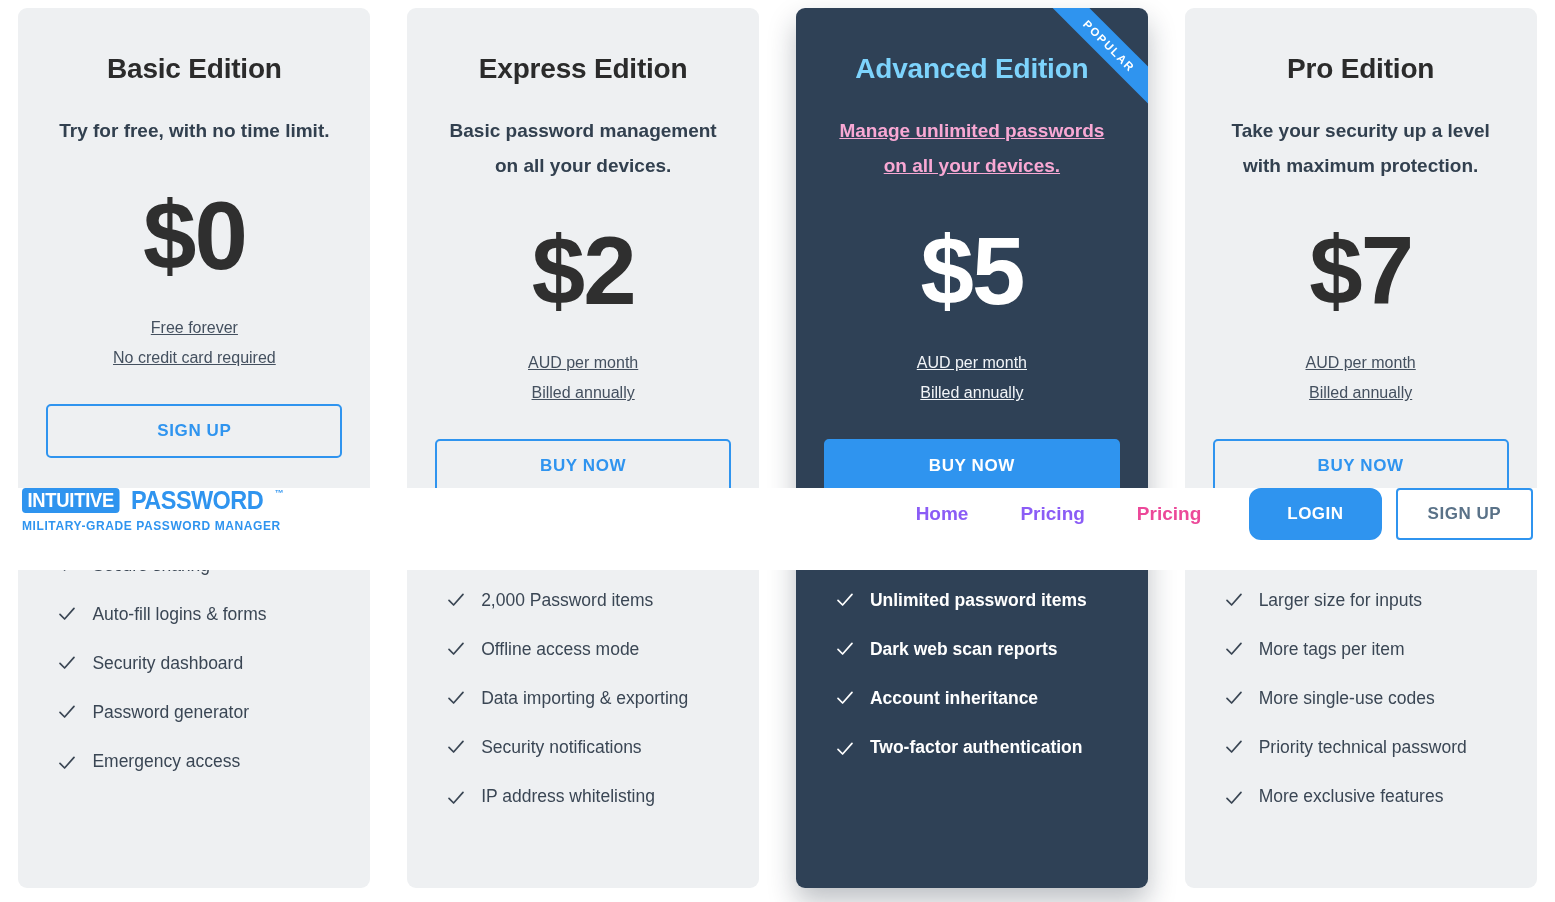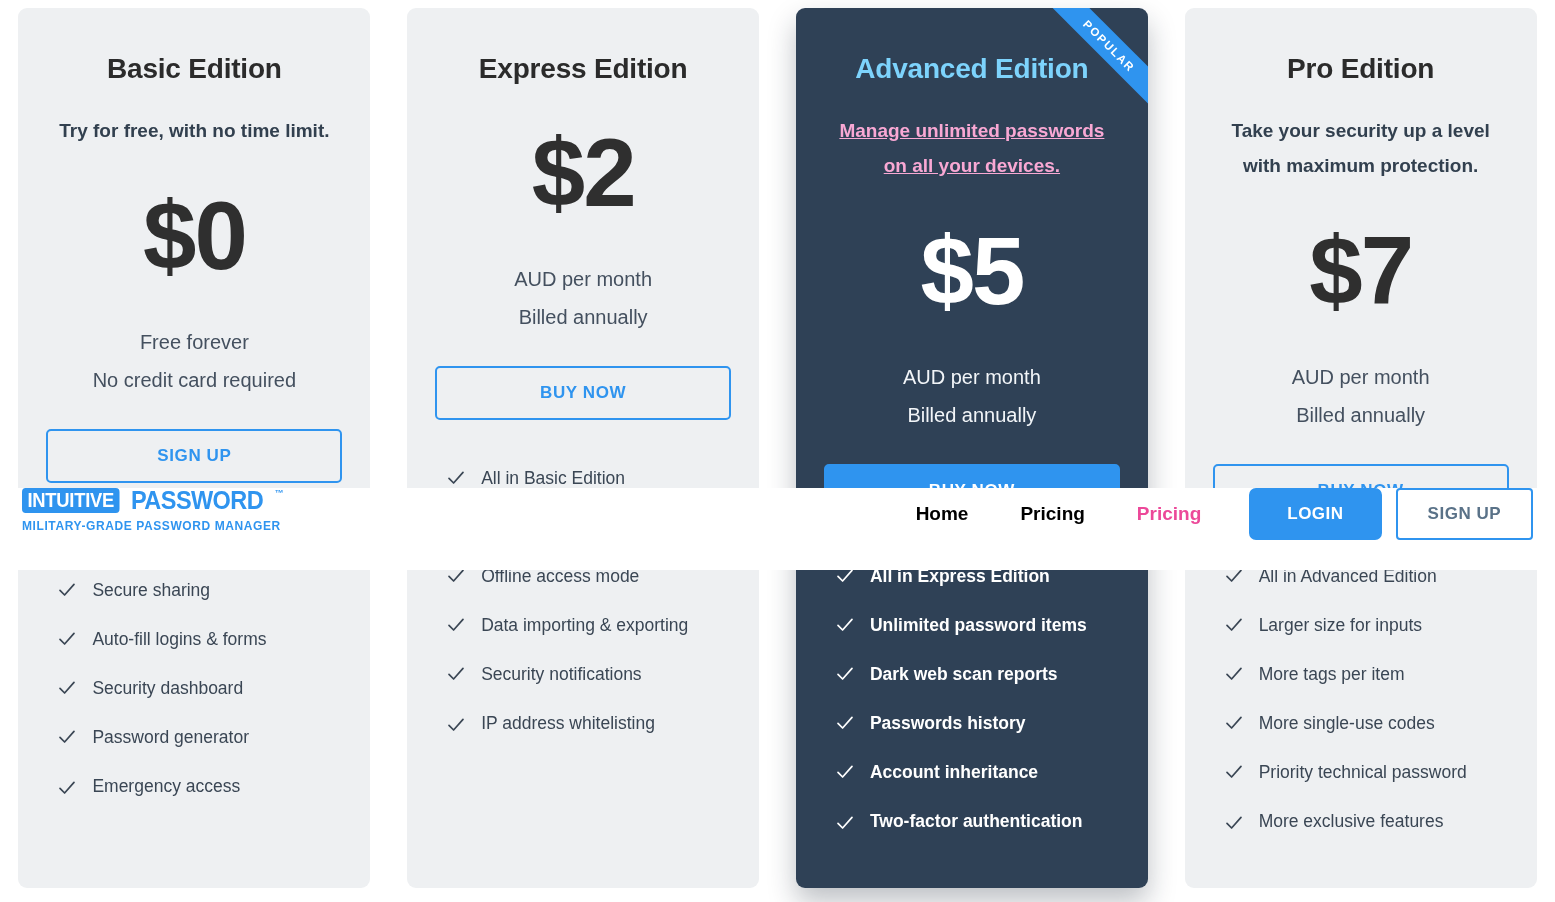--- a/index.html
+++ b/index.html
@@ -75,24 +75,25 @@
     margin-top: 38px;
     font-size: 96px;
     font-weight: bold;
     color: #2f2f2f;
     line-height: 1.05;
     letter-spacing: -2px;
   }
   .featured .price { color: #ffffff; }
 
   .price-note {
-    margin-top: 36px;
-    font-size: 20px;
+    margin-top: 26px;
+    font-size: 16px;
     color: #44505f;
     line-height: 1.9;
+    text-decoration: underline;
   }
   .featured .price-note { color: #f2f5f8; }
 
   .cta {
     display: block;
     width: 296px;
     margin: 30px auto 0 auto;
     padding: 15px 0;
     border-radius: 5px;
     font-size: 17px;
@@ -227,33 +228,33 @@
   .nav-right {
     margin-left: auto;
     margin-right: 22px;
     display: flex;
     align-items: center;
     gap: 0;
   }
   .nav-link {
     font-size: 19px;
     font-weight: bold;
-    color: #000000;
+    color: #8b5cf6;
     padding: 0 26px;
     cursor: pointer;
     white-space: nowrap;
   }
   .nav-link.active { color: #ec4899; }
 
   .btn-login {
     margin-left: 22px;
     background: #2f94ef;
     color: #ffffff;
     border: 2px solid #2f94ef;
-    border-radius: 7px;
+    border-radius: 12px;
     font-size: 17px;
     font-weight: bold;
     letter-spacing: 0.5px;
     padding: 14px 36px;
     cursor: pointer;
   }
   .btn-signup {
     margin-left: 14px;
     background: #ffffff;
     color: #5a7288;
@@ -330,20 +331,21 @@
                 </svg>
               </span>
               <span>Emergency access</span>
             </li>
           </ul>
         </div>
       </div>
       <div class="card-slot">
         <div class="card">
           <div class="plan-name">Express Edition</div>
+          <div class="plan-desc">Basic password management on all your devices.</div>
           <div class="price">$2</div>
           <div class="price-note">
             <div>AUD per month</div>
             <div>Billed annually</div>
           </div>
           <div class="cta">BUY NOW</div>
           <ul class="features">
             <li>
               <span class="check">
                 <svg width="18" height="18" viewBox="0 0 18 18" fill="none">
@@ -432,28 +434,20 @@
                 </svg>
               </span>
               <span>Dark web scan reports</span>
             </li>
             <li>
               <span class="check">
                 <svg width="18" height="18" viewBox="0 0 18 18" fill="none">
                   <path d="M2 9.4 L6.6 14 L16 3.4" stroke="#ffffff" stroke-width="1.7" stroke-linecap="round" stroke-linejoin="round"></path>
                 </svg>
               </span>
-              <span>Passwords history</span>
-            </li>
-            <li>
-              <span class="check">
-                <svg width="18" height="18" viewBox="0 0 18 18" fill="none">
-                  <path d="M2 9.4 L6.6 14 L16 3.4" stroke="#ffffff" stroke-width="1.7" stroke-linecap="round" stroke-linejoin="round"></path>
-                </svg>
-              </span>
               <span>Account inheritance</span>
             </li>
             <li>
               <span class="check">
                 <svg width="18" height="18" viewBox="0 0 18 18" fill="none">
                   <path d="M2 9.4 L6.6 14 L16 3.4" stroke="#ffffff" stroke-width="1.7" stroke-linecap="round" stroke-linejoin="round"></path>
                 </svg>
               </span>
               <span>Two-factor authentication</span>
             </li>

